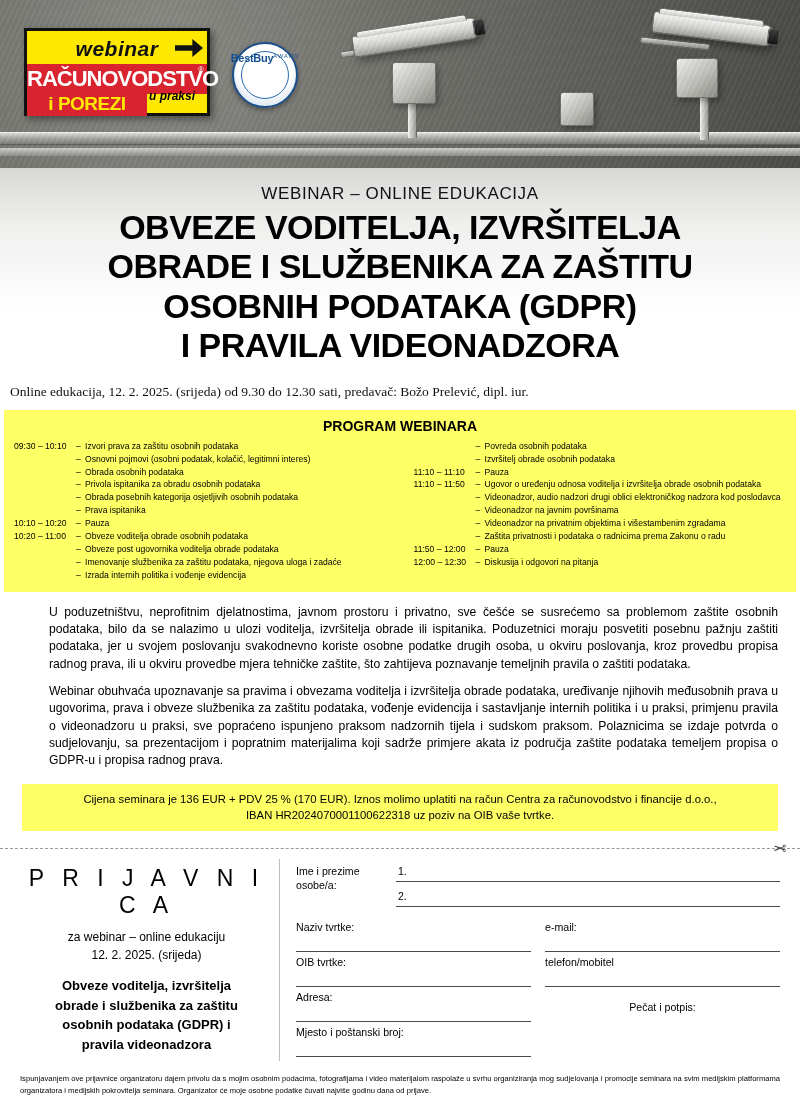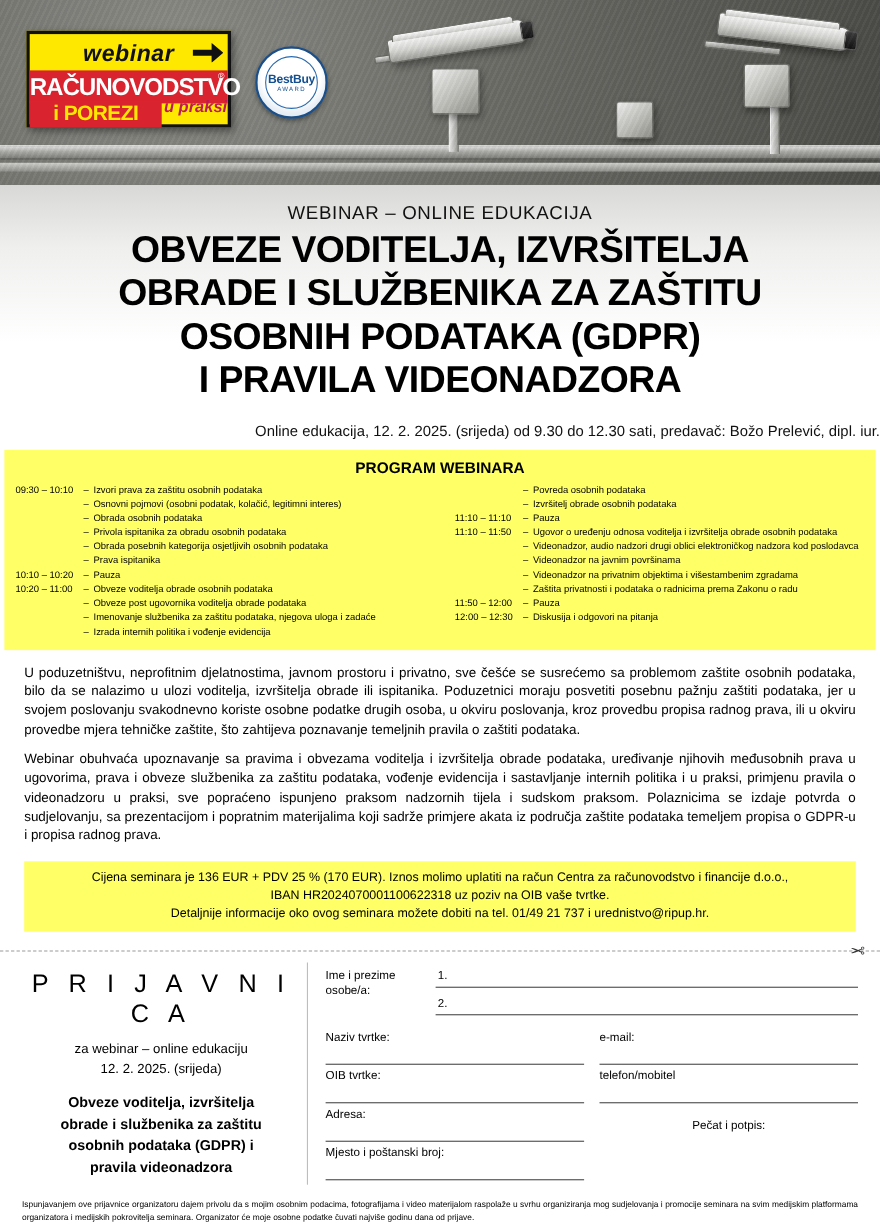--- a/index.html
+++ b/index.html
@@ -107,58 +107,58 @@
     color:#fff; font-weight:bold; font-size:22px;
     letter-spacing:-1px; text-align:center; line-height:30px;
   }
   .logo-webinar .w-sub{
     position:absolute; left:0; top:60px; width:120px; height:25px;
     background:#d9232e; color:#ffe800; font-weight:bold;
     font-size:19px; line-height:25px; text-align:center; letter-spacing:-.5px;
   }
   .logo-webinar .w-praksi{
     position:absolute; left:122px; top:58px; font-style:italic;
-    font-size:15px; color:#be185d; font-weight:bold;
+    font-size:12px; color:#000000; font-weight:bold;
   }
   .logo-webinar .w-reg{
     position:absolute; right:3px; top:34px; font-size:8px; color:#fff;
   }
   .logo-bestbuy{
     position:absolute; left:232px; top:42px; width:66px; height:66px;
     border-radius:50%;
     background:radial-gradient(circle at 50% 40%,#ffffff 55%,#e8eef5 70%,#cfe0ef 100%);
     border:2px solid #1b4f8a;
     box-shadow:0 2px 5px rgba(0,0,0,.4);
     z-index:5;
   }
   .logo-bestbuy .bb-inner{
     position:absolute; inset:7px; border-radius:50%;
     border:1px solid #2a6bb0;
-    display:flex; flex-direction:column; align-items:center; justify-content:center;
+    display:flex; justify-content:center;
   }
   .logo-bestbuy .bb-t1{ font-size:11px; font-weight:bold; color:#14508f; letter-spacing:-.3px;}
   .logo-bestbuy .bb-t2{ font-size:5.5px; color:#14508f; letter-spacing:1.2px; margin-top:1px;}
 
   
   .titleblock{
     background:linear-gradient(180deg,#d8d8d6 0%,#efefee 28%,#ffffff 70%);
     padding:16px 20px 6px;
     text-align:center;
   }
   .kicker{
     font-size:17px; letter-spacing:.6px; color:#111; margin-bottom:4px;
   }
   .maintitle{
     font-size:34px; line-height:1.16; font-weight:bold; color:#000;
     letter-spacing:-.5px;
   }
   .maintitle div{ white-space:nowrap; }
 
   .eventline{
-    text-align:right; font-size:13.5px; padding:12px 0 10px; color:#111;
+    text-align:left; font-size:13.5px; padding:12px 10px 10px; color:#111;font-family:Liberation Serif, serif;
   }
 
   
   .program{
     background:#ffff66;
     margin:0 4px;
     padding:8px 10px 10px;
   }
   .program h3{
     margin:0 0 6px; text-align:center; font-size:14px; font-weight:bold;
@@ -166,21 +166,21 @@
   .prog-cols{ display:flex; gap:27px; }
   .prog-col{ width:50%; }
   .prog-row{ display:flex; font-size:8.6px; line-height:1.5; }
   .prog-time{ width:62px; flex:none; }
   .prog-txt{ flex:1; }
   .dash{ display:inline-block; width:9px; }
 
   
   .body-text{
     padding:12px 22px 2px;
-    font-size:12.2px; line-height:1.42; text-align:justify;
+    font-size:12.2px; line-height:1.42; text-align:justify;margin-left:27px;
   }
   .body-text p{ margin:0 0 10px; }
 
   .price-box{
     margin:2px 22px 0;
     background:#ffff66;
     padding:7px 10px;
     font-size:11.3px; line-height:1.5; text-align:center;
   }
 
@@ -374,21 +374,20 @@
   </div>
 
   <div class="body-text">
     <p>U poduzetništvu, neprofitnim  djelatnostima, javnom prostoru  i privatno,  sve češće se susrećemo sa problemom  zaštite osobnih podataka, bilo  da se nalazimo u ulozi voditelja,  izvršitelja obrade ili ispitanika.  Poduzetnici moraju posvetiti  posebnu pažnju zaštiti podataka, jer  u svojem poslovanju svakodnevno koriste  osobne podatke drugih  osoba, u okviru poslovanja, kroz provedbu propisa radnog prava, ili  u okviru provedbe mjera tehničke zaštite, što zahtijeva poznavanje temeljnih  pravila o zaštiti podataka.</p>
     <p>Webinar obuhvaća upoznavanje sa pravima i  obvezama voditelja  i  izvršitelja obrade podataka, uređivanje njihovih  međusobnih prava u ugovorima,  prava i obveze službenika za zaštitu podataka,  vođenje evidencija  i sastavljanje internih  politika  i u praksi, primjenu  pravila  o videonadzoru u praksi, sve popraćeno ispunjeno   praksom nadzornih tijela  i sudskom praksom.  Polaznicima se izdaje potvrda  o sudjelovanju, sa prezentacijom i popratnim  materijalima koji sadrže primjere akata iz područja  zaštite podataka temeljem  propisa o GDPR-u i propisa radnog prava.</p>
   </div>
 
   <div class="price-box">
     <div>Cijena seminara je 136  EUR + PDV 25 % (170 EUR). Iznos molimo  uplatiti  na račun Centra za računovodstvo  i financije d.o.o.,</div>
     <div>IBAN HR2024070001100622318  uz poziv na OIB vaše tvrtke.</div>
-    <div>Detaljnije informacije oko ovog seminara možete dobiti  na tel. 01/49 21 737 i urednistvo@ripup.hr.</div>
   </div>
 
   <div class="cutline">
     <div class="dots"></div>
     <div class="scissors">✂</div>
   </div>
 
   <div class="form-wrap">
     <div class="form-left">
       <h2>P R I J A V N I C A</h2>

